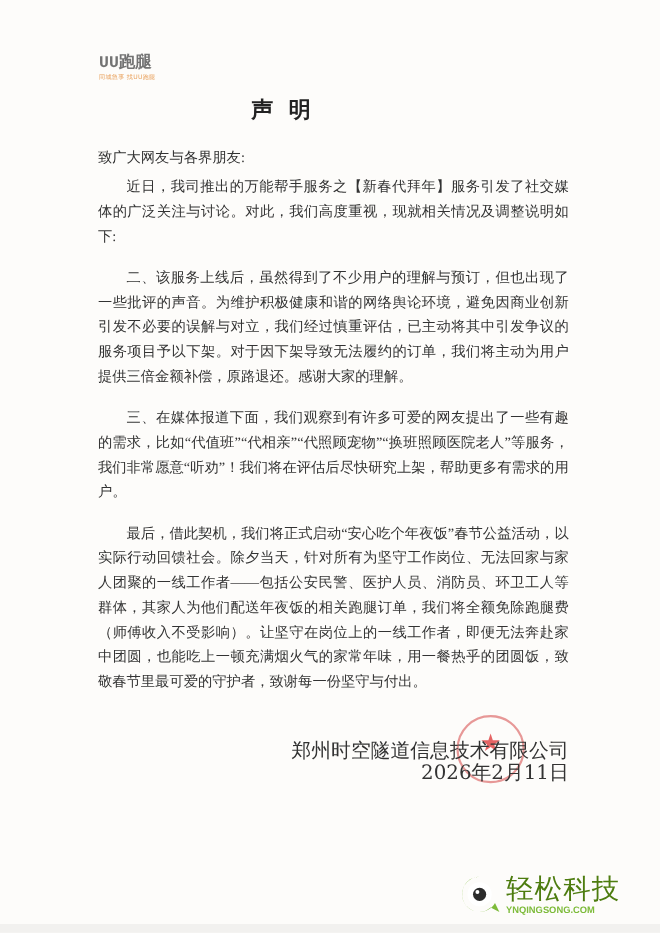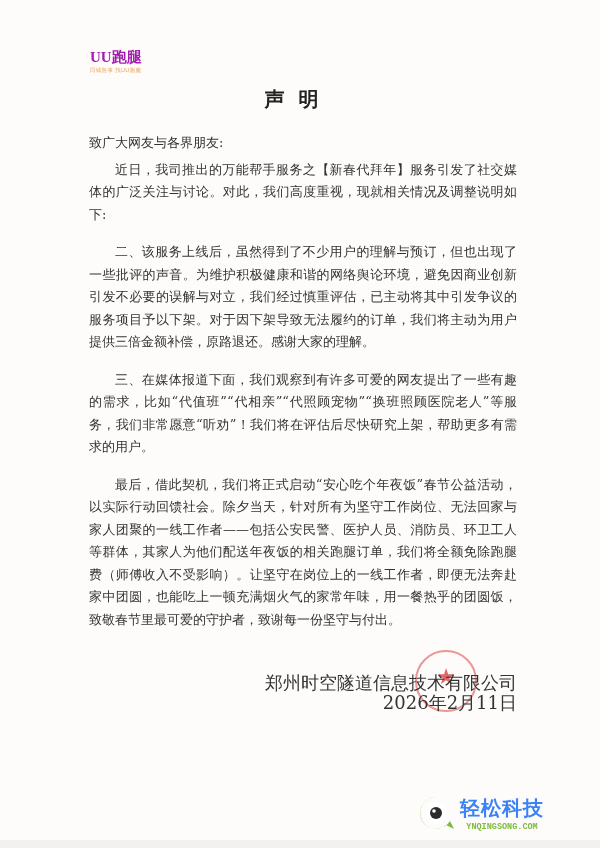--- a/index.html
+++ b/index.html
@@ -6,40 +6,40 @@
   body {
     width: 600px; height: 848px; overflow: hidden;
     background: #fdfcfa;
     font-family: "DejaVu Serif", "Liberation Serif", serif;
     color: #333;
     position: relative;
   }
   .page { position: absolute; left: 0; top: 0; width: 600px; height: 840px; background: #fdfcfa; }
   .bottom-edge { position: absolute; left: 0; top: 840px; width: 600px; height: 8px; background: #f2f1ef; }
   .logo { position: absolute; left: 90px; top: 50px; }
-  .logo-main { display: flex; align-items: flex-end; color: #a21caf; font-family: Liberation Serif, serif; font-weight: bold; line-height: 1; }
+  .logo-main { display: flex; align-items: flex-end; color: #737373; font-family: Liberation Mono, monospace; font-weight: bold; line-height: 1; }
   .logo-uu { font-size: 15px; letter-spacing: 0px; }
   .logo-cn { font-size: 15px; }
   .logo-sub { font-family: "DejaVu Sans", sans-serif; font-size: 5.5px; color: #e9a25e; margin-top: 2px; letter-spacing: 0.3px; }
-  .title { position: absolute; left: 0; width: 511px; top: 86px; text-align: center; font-size: 20px; letter-spacing: 14px; color: #222; font-weight: bold; padding-left: 14px; box-sizing: border-box; margin-left: 36px; }
-  .body { position: absolute; left: 89px; top: 132px; width: 428px; font-size: 13px; line-height: 22.5px; }
+  .title { position: absolute; left: 0; width: 511px; top: 86px; text-align: center; font-size: 20px; letter-spacing: 14px; color: #222; font-weight: bold; padding-left: 14px; box-sizing: border-box; }
+  .body { position: absolute; left: 89px; top: 132px; width: 428px; font-size: 13px; line-height: 22.5px; font-family: Liberation Serif, serif; }
   .greeting { margin: 0 0 4px 0; }
   .para { margin: 0 0 15px 0; text-indent: 26px; text-align: justify; }
   .signature { position: absolute; right: 83px; top: 673px; text-align: right; font-size: 18px; line-height: 20px; }
   .seal {
     position: absolute; left: 415px; top: 650px; width: 62px; height: 62px;
     border: 2px solid rgba(214,70,70,0.55); border-radius: 50%;
     box-sizing: border-box;
   }
   .seal-star { position: absolute; left: 0; top: 14px; width: 58px; text-align: center; color: rgba(220,50,50,0.75); font-size: 22px; line-height: 22px; font-family: "DejaVu Sans", sans-serif; }
   .watermark { position: absolute; left: 416px; top: 793px; display: flex; align-items: center; }
   .wm-icon { width: 40px; height: 40px; position: relative; }
   .wm-text-wrap { margin-left: 4px; }
-  .wm-cn { font-family: "DejaVu Sans", sans-serif; font-weight: bold; color: #3b82f6; font-size: 20px; line-height: 28px; letter-spacing: 1px; }
-  .wm-en { font-family: Liberation Mono, monospace; font-weight: bold; color: #7dbb3a; font-size: 8.5px; text-align: center; line-height: 10px; }
+  .wm-cn { font-family: "DejaVu Sans", sans-serif; font-weight: normal; color: #4d7c0f; font-size: 25px; line-height: 28px; letter-spacing: 1px; }
+  .wm-en { font-family: Liberation Sans, sans-serif; font-weight: bold; color: #7dbb3a; font-size: 8.5px; text-align: left; line-height: 10px; }
 </style>
 </head>
 <body>
 
 <div class="page">
 
   <div class="logo">
     <div class="logo-main">
       <span class="logo-uu">UU</span>
       <span class="logo-cn">跑腿</span>

